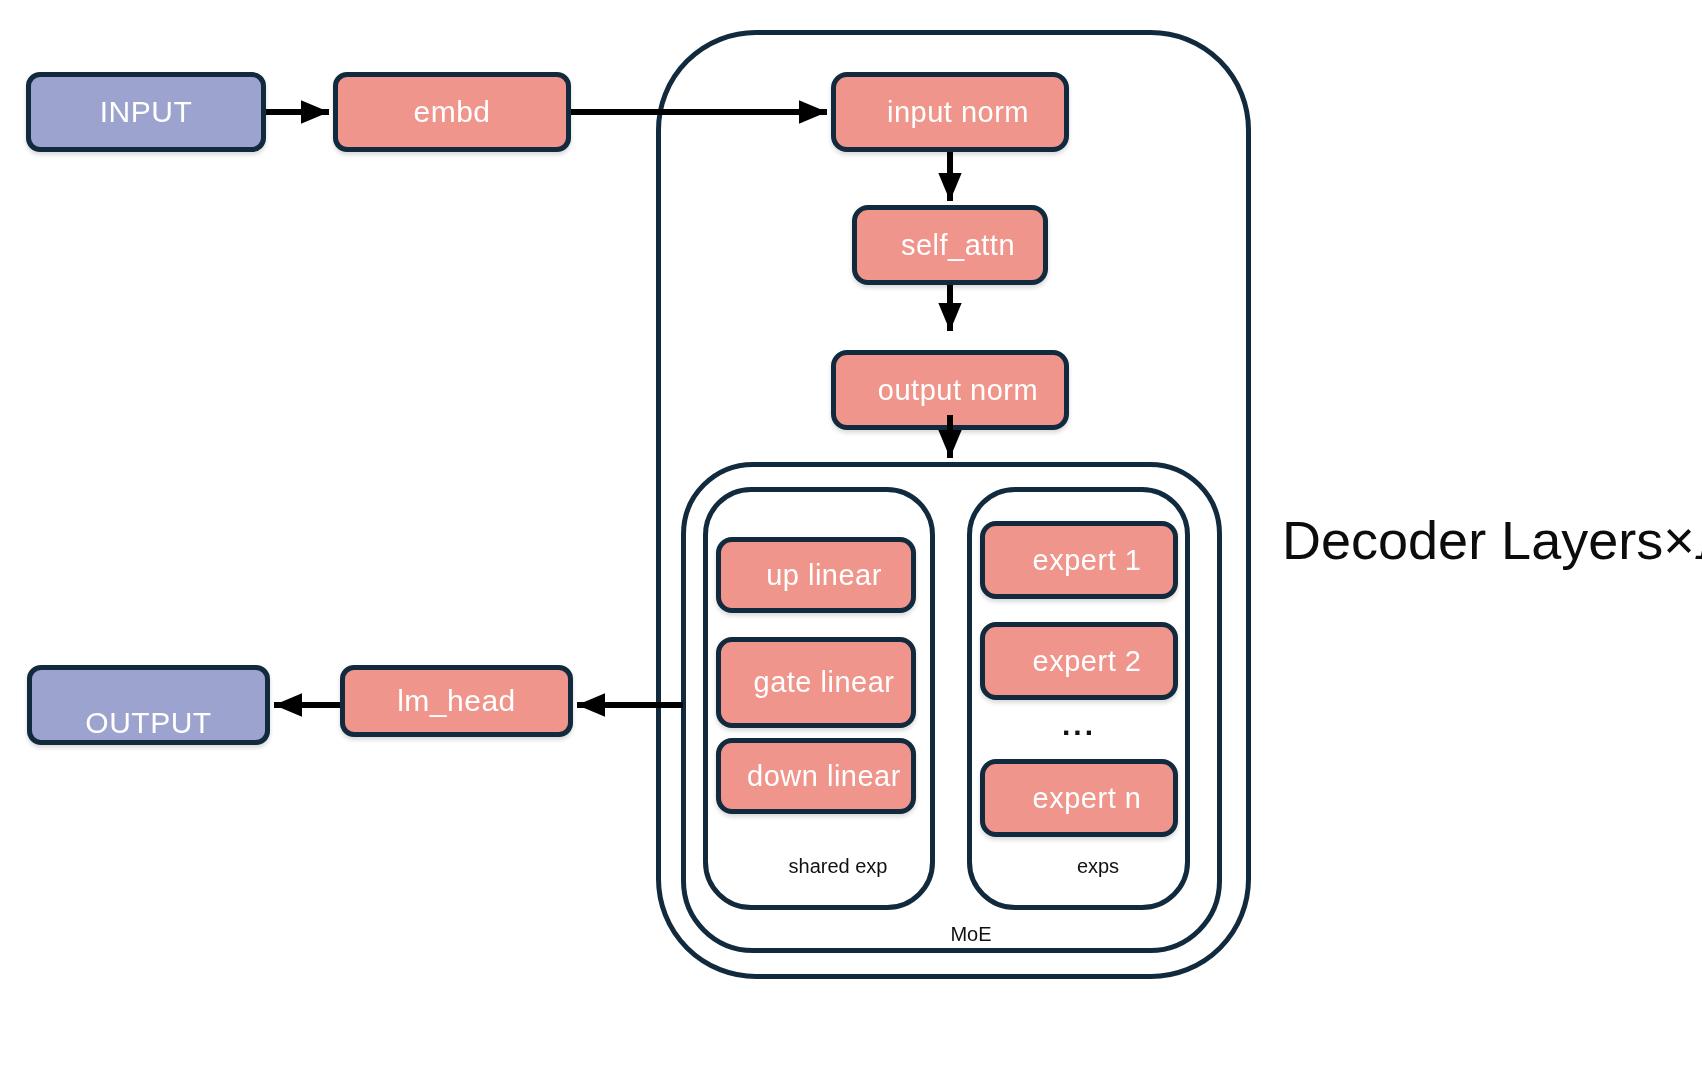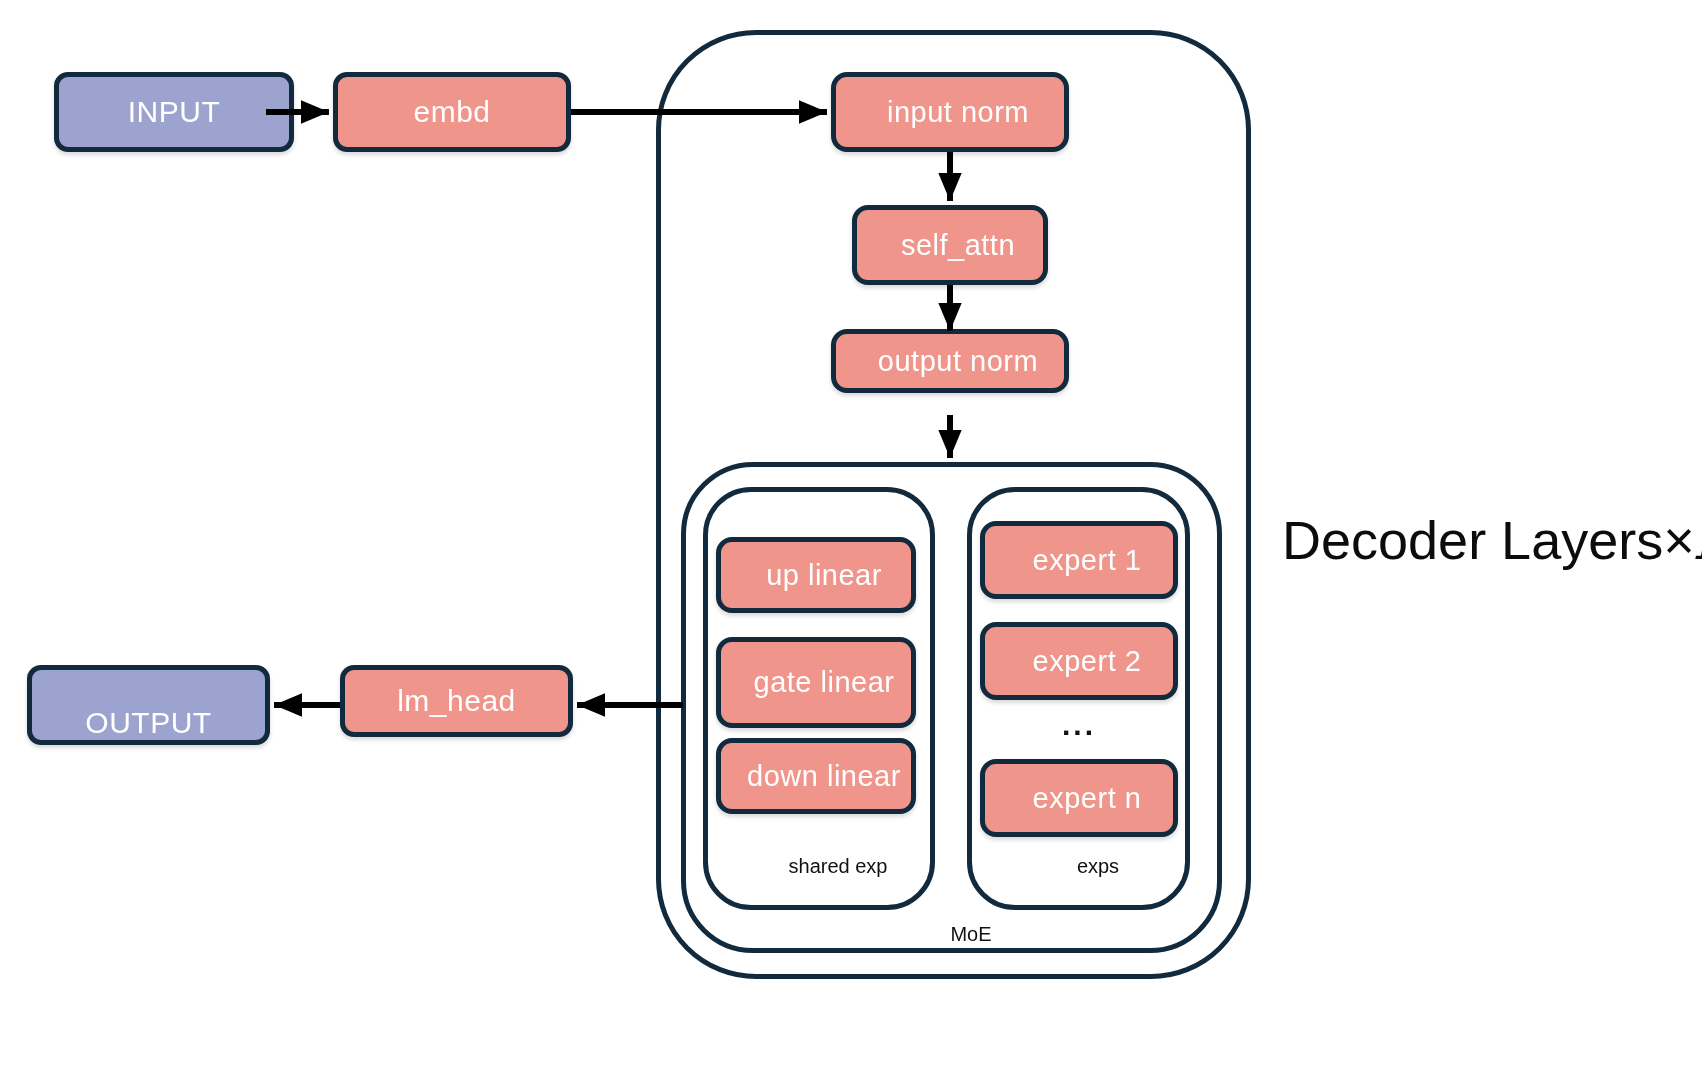--- a/index.html
+++ b/index.html
@@ -54,37 +54,37 @@
 <div id="canvas">
 
   <div class="container" style="left:656px;top:30px;width:595px;height:949px;border-radius:100px;"></div>
 
   <div class="container" style="left:681px;top:462px;width:541px;height:491px;border-radius:72px;"></div>
 
   <div class="container" style="left:703px;top:487px;width:232px;height:423px;border-radius:48px;"></div>
 
   <div class="container" style="left:967px;top:487px;width:223px;height:423px;border-radius:48px;"></div>
 
-  <div class="node purple" style="left:26px;top:72px;width:240px;height:80px;margin-left:28px;">
+  <div class="node purple" style="left:26px;top:72px;width:240px;height:80px;">
     <span>INPUT</span>
   </div>
 
   <div class="node salmon" style="left:333px;top:72px;width:238px;height:80px;">
     <span>embd</span>
   </div>
 
   <div class="node salmon small" style="left:831px;top:72px;width:238px;height:80px;">
     <span>input norm</span>
   </div>
 
   <div class="node salmon small" style="left:852px;top:205px;width:196px;height:80px;">
     <span>self_attn</span>
   </div>
 
-  <div class="node salmon small" style="left:831px;top:329px;width:238px;height:64px;">
+  <div class="node salmon small" style="left:831px;top:350px;width:238px;height:80px;">
     <span>output norm</span>
   </div>
 
   <div class="node salmon small" style="left:716px;top:537px;width:200px;height:76px;">
     <span>up linear</span>
   </div>
   <div class="node salmon small" style="left:716px;top:637px;width:200px;height:91px;">
     <span>gate linear</span>
   </div>
   <div class="node salmon small" style="left:716px;top:738px;width:200px;height:76px;">

